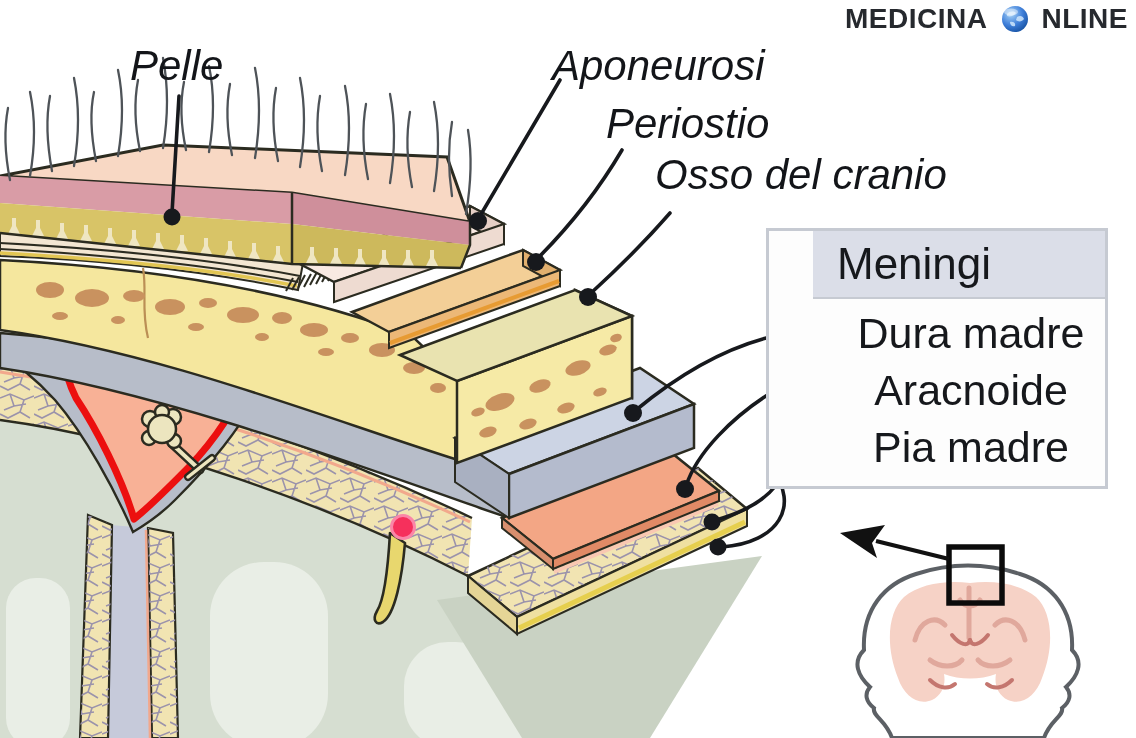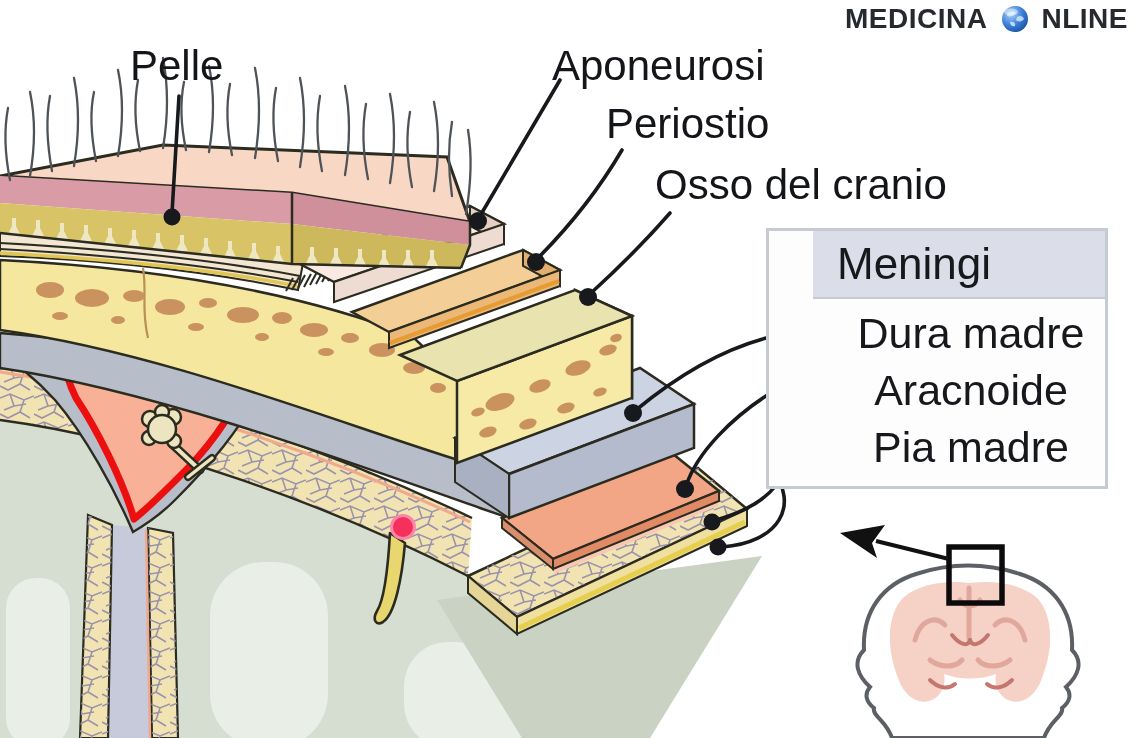--- a/index.html
+++ b/index.html
@@ -1,19 +1,19 @@
 <!DOCTYPE html>
 <html><head>
 <meta charset="utf-8">
 <style>
   html,body{margin:0;padding:0;background:#ffffff;}
   .canvas{position:relative;width:1136px;height:738px;background:#fff;overflow:hidden;
           font-family:"Liberation Sans", sans-serif;}
   svg.art{position:absolute;left:0;top:0;}
-  .lbl{position:absolute;font-size:42px;color:#131519;line-height:1.05;white-space:nowrap;z-index:3;}
+  .lbl{position:absolute;font-size:42px;color:#131519;line-height:1.05;white-space:nowrap;z-index:3;font-style:italic;}
   .watermark{position:absolute;top:3px;right:8px;display:flex;align-items:center;gap:12px;
              font-weight:bold;font-size:28px;letter-spacing:.5px;color:#26292e;z-index:4;}
   .watermark .globe{width:28px;height:28px;display:block;margin:0 1px;}
   .meningi-box{position:absolute;left:766px;top:228px;width:342px;background:#fdfdfd;
                border:3px solid #c6cad2;box-sizing:border-box;z-index:3;padding-left:44px;}
   .meningi-header{background:#dbdee8;height:66px;display:flex;align-items:center;
                   padding-left:24px;font-size:44px;color:#16181c;border-bottom:2px solid #c6cad2;}
   .meningi-items{padding:6px 0 10px 24px;text-align:center;}
   .meningi-item{font-size:43px;color:#16181c;line-height:57px;white-space:nowrap;}
 </style>
@@ -297,21 +297,21 @@
       <path d="M6,9 C9,6 13,6 15,8 C13,11 9,12 6,11 Z M16,12 C19,10 22,11 23,14 C21,17 17,17 15,15 Z
                M9,17 C12,16 15,18 14,21 C11,22 9,20 9,17 Z" fill="#cfe6fb" opacity=".85"></path>
       <ellipse cx="10" cy="7" rx="7" ry="3.5" fill="#ffffff" opacity=".45"></ellipse>
     </svg>
     <span>NLINE</span>
   </div>
 
   <div class="lbl" style="left:130px;top:44px">Pelle</div>
   <div class="lbl" style="left:606px;top:102px">Periostio</div>
   <div class="lbl" style="left:552px;top:44px">Aponeurosi</div>
-  <div class="lbl" style="left:655px;top:163px">Osso del cranio</div>
+  <div class="lbl" style="left:655px;top:153px">Osso del cranio</div>
 
   <div class="meningi-box">
     <div class="meningi-header">Meningi</div>
     <div class="meningi-items">
       <div class="meningi-item">Dura madre</div>
       <div class="meningi-item">Aracnoide</div>
       <div class="meningi-item">Pia madre</div>
     </div>
   </div>
 

